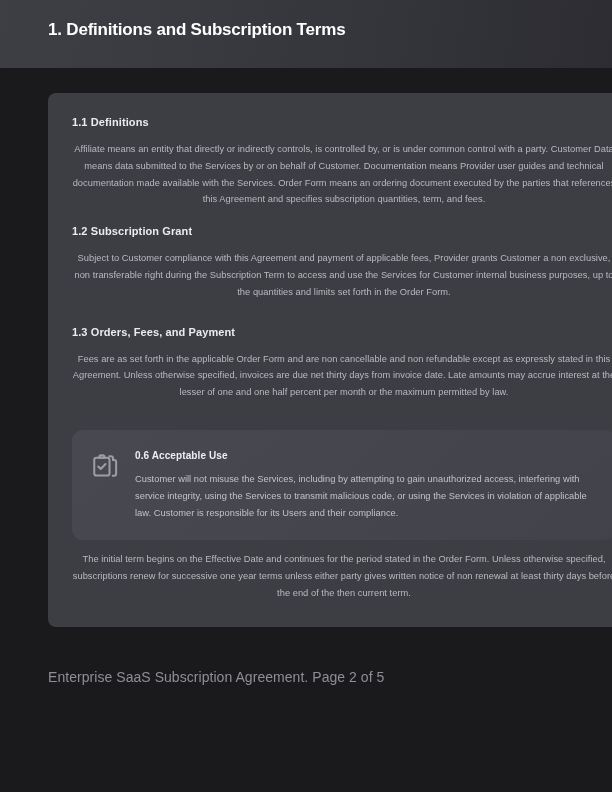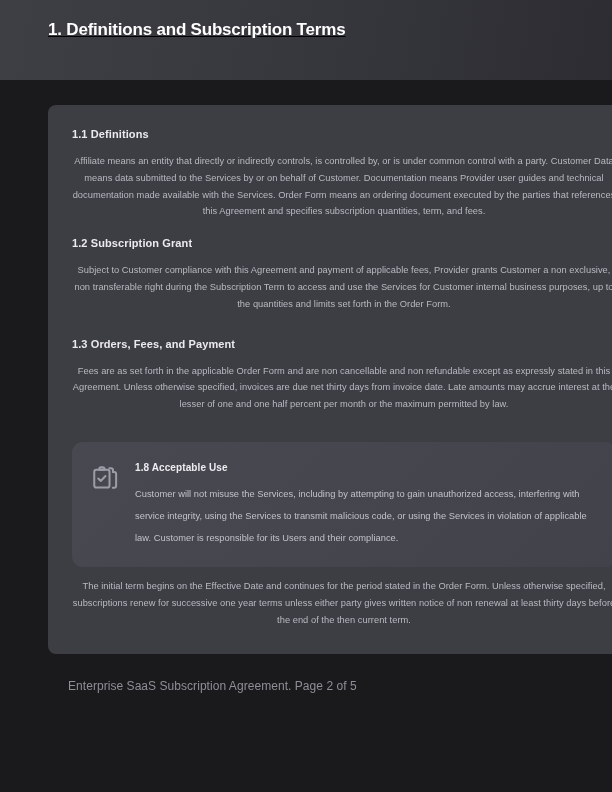--- a/index.html
+++ b/index.html
@@ -13,24 +13,23 @@
 
   .page {
     position:relative;
     width:612px; height:792px;
     background:#1a1a1d;
     overflow:hidden;
   }
 
   
   .header {
-    height:80px;
+    height:68px;
     background:linear-gradient(100deg, #3e3e45 0%, #393940 35%, #33333a 68%, #2c2c32 100%);
     padding:19px 0 16px 48px;
-    text-decoration:underline;
   }
   .header-title {
     font-size:17px;
     font-weight:bold;
     color:#ffffff;
     letter-spacing:-0.2px;
     line-height:21px;
   }
   .header-subtitle {
     margin-top:5px;
@@ -96,29 +95,29 @@
     font-size:10px;
     font-weight:bold;
     color:#ececf1;
     letter-spacing:0.1px;
     line-height:14px;
   }
   .callout-body {
     margin-top:8px;
     font-size:9.3px;
     color:#c2c2ca;
-    line-height:22px;
+    line-height:17px;
     letter-spacing:0.03px;
   }
 
   
   .footer {
-    margin-top:25px;
-    padding-left:68px;
-    font-size:12px;
+    margin-top:42px;
+    padding-left:48px;
+    font-size:14px;
     color:#8e8e96;
     letter-spacing:0.05px;
   }
 </style>
 </head>
 <body>
 
 <div class="page">
 
   <div class="header">
@@ -148,21 +147,21 @@
         <div class="callout-icon">
           <svg viewBox="0 0 24 24" fill="none" stroke="currentColor" stroke-width="1.6" stroke-linecap="round" stroke-linejoin="round">
             <path d="M15.5 4.2h1.3a1.6 1.6 0 0 1 1.6 1.6v1.4"></path>
             <path d="M18.4 7.2h.9a1.6 1.6 0 0 1 1.6 1.6v9.4a1.6 1.6 0 0 1-1.6 1.6h-1.1"></path>
             <rect x="3.4" y="5.4" width="12.2" height="14.2" rx="1.7"></rect>
             <path d="M7.4 5.4V4.6a1.3 1.3 0 0 1 1.3-1.3h1.6a1.3 1.3 0 0 1 1.3 1.3v0.8z"></path>
             <path d="M6.6 12.4l2 2 3.8-4"></path>
           </svg>
         </div>
         <div class="callout-text">
-          <div class="callout-heading">1.8 Acceptable Use</div>
+          <div class="callout-heading">0.6 Acceptable Use</div>
           <div class="callout-body">Customer will not misuse the Services, including by attempting to gain unauthorized access, interfering with service integrity, using the Services to transmit malicious code, or using the Services in violation of applicable law. Customer is responsible for its Users and their compliance.</div>
         </div>
       </div>
 
       <div class="section">
         <div class="section-body">The initial term begins on the Effective Date and continues for the period stated in the Order Form. Unless otherwise specified, subscriptions renew for successive one year terms unless either party gives written notice of non renewal at least thirty days before the end of the then current term.</div>
       </div>
 
     </div>
 

